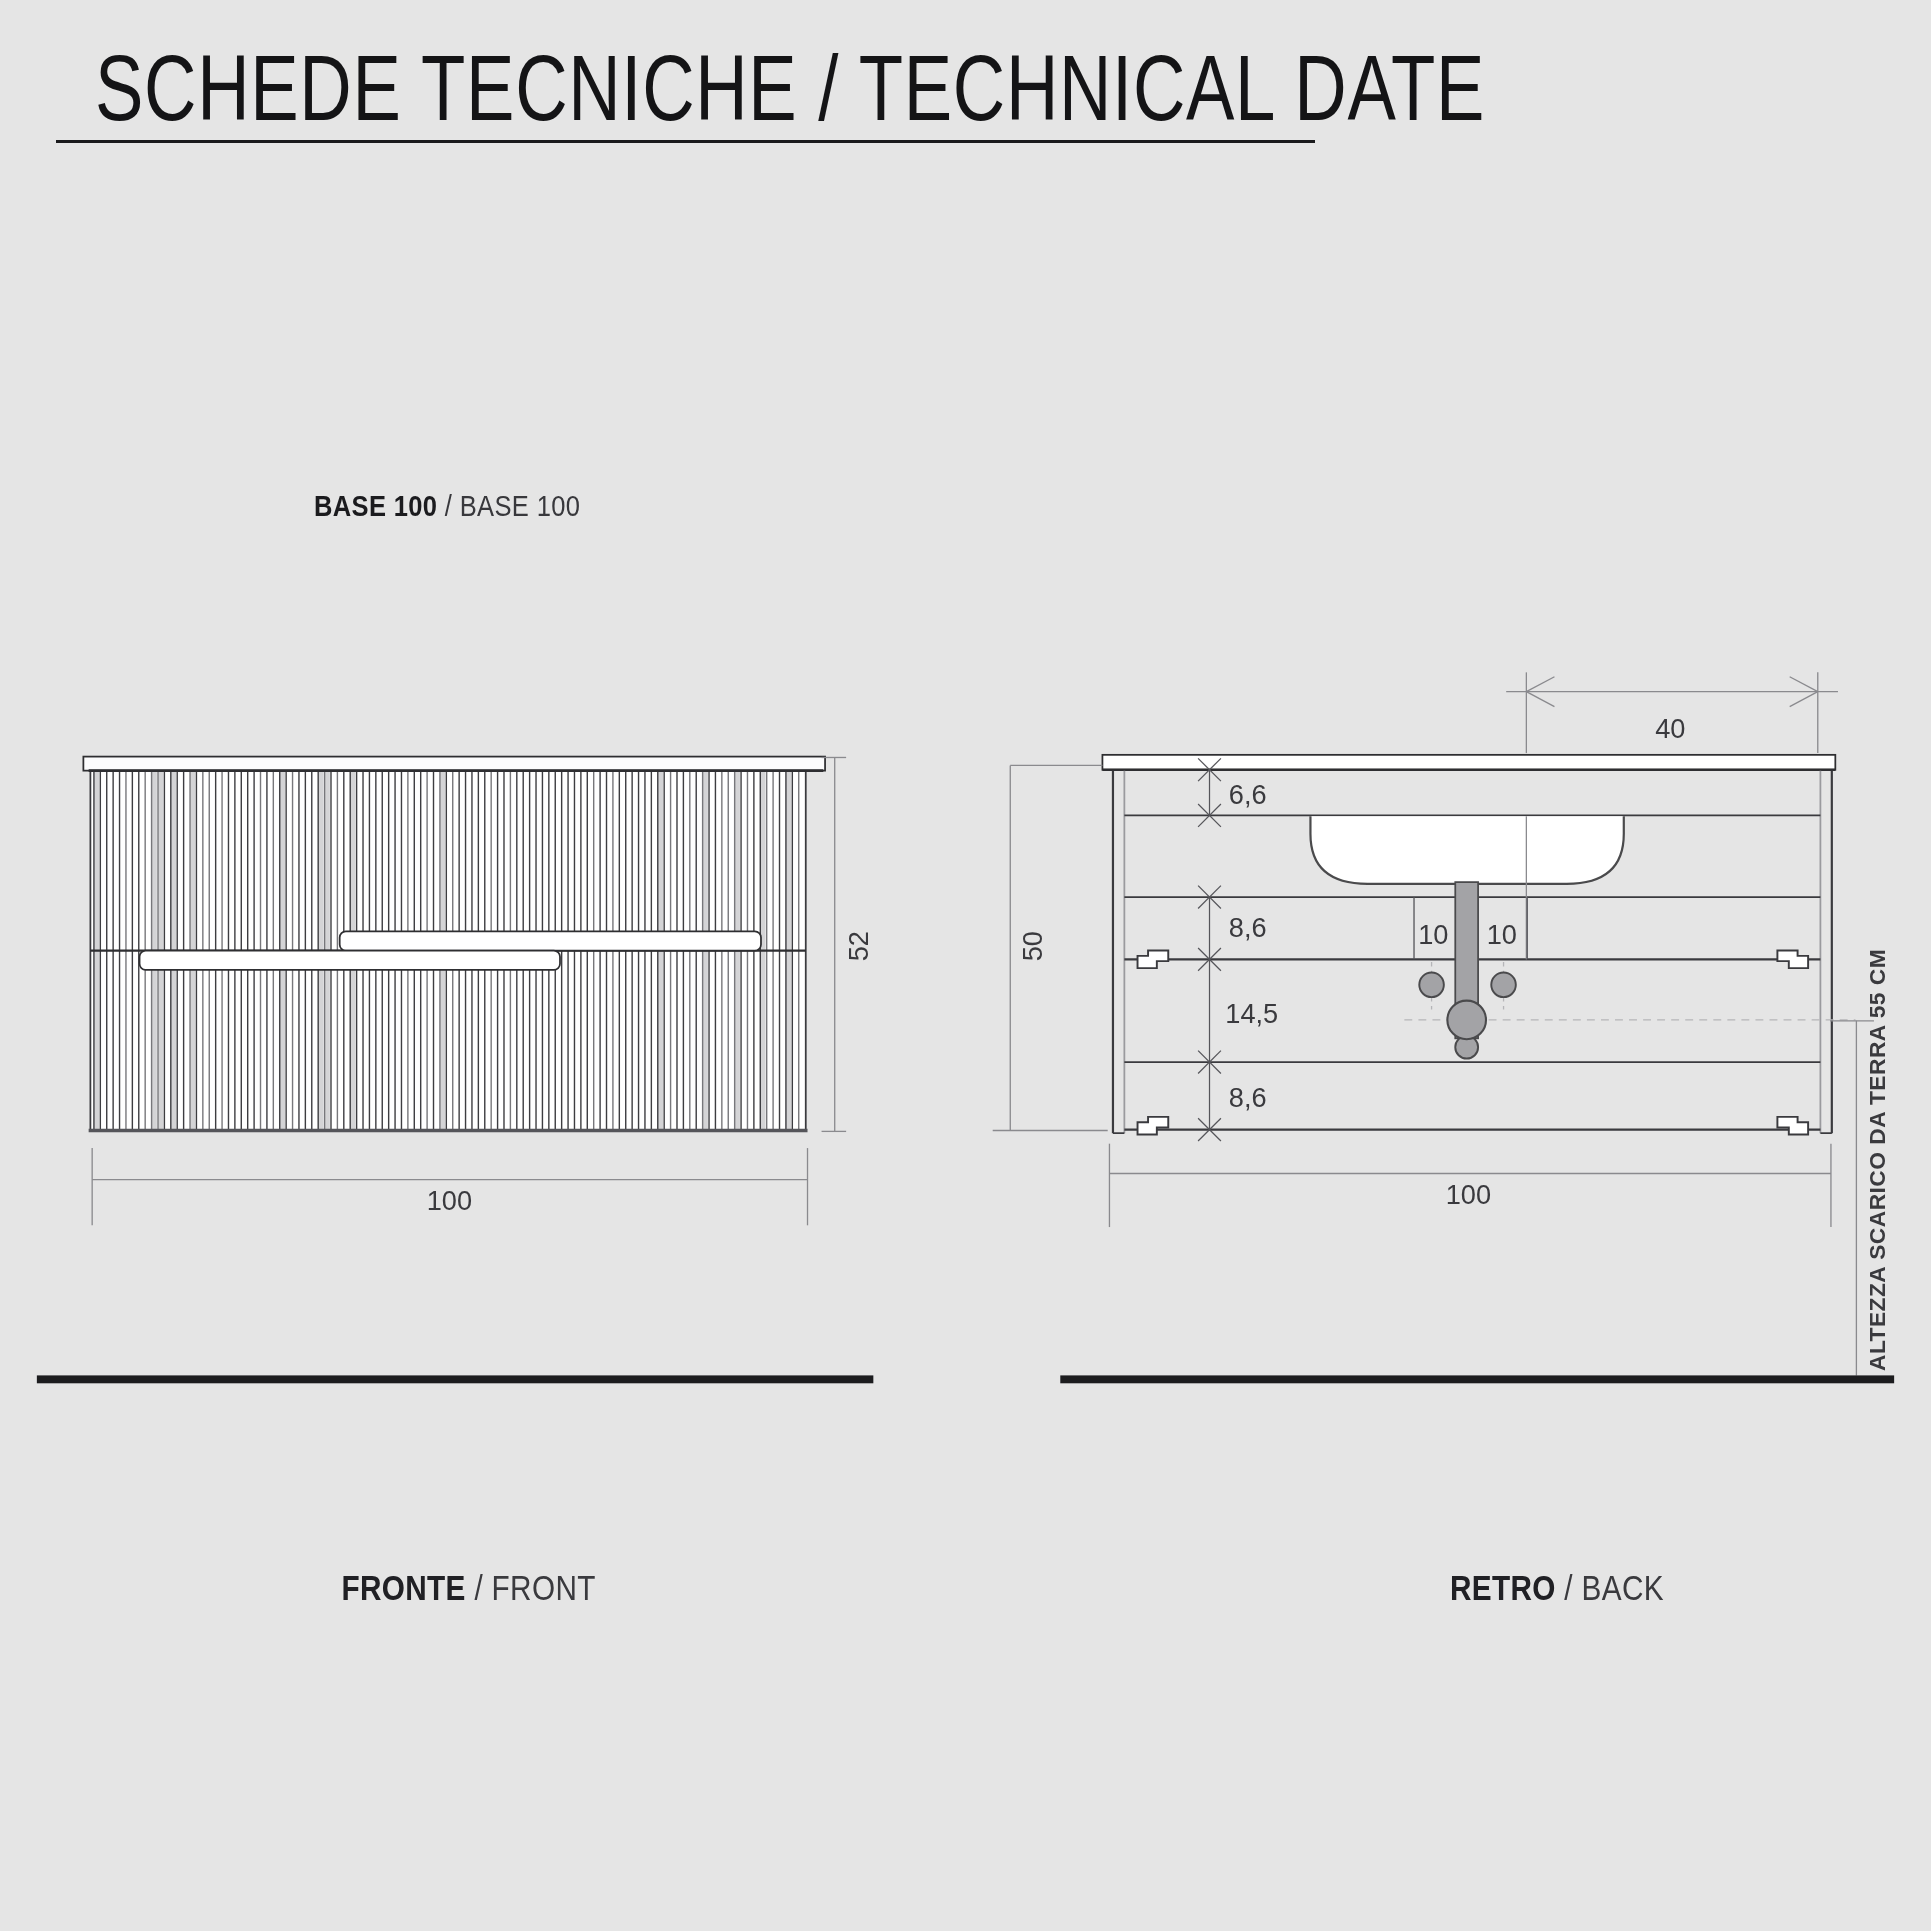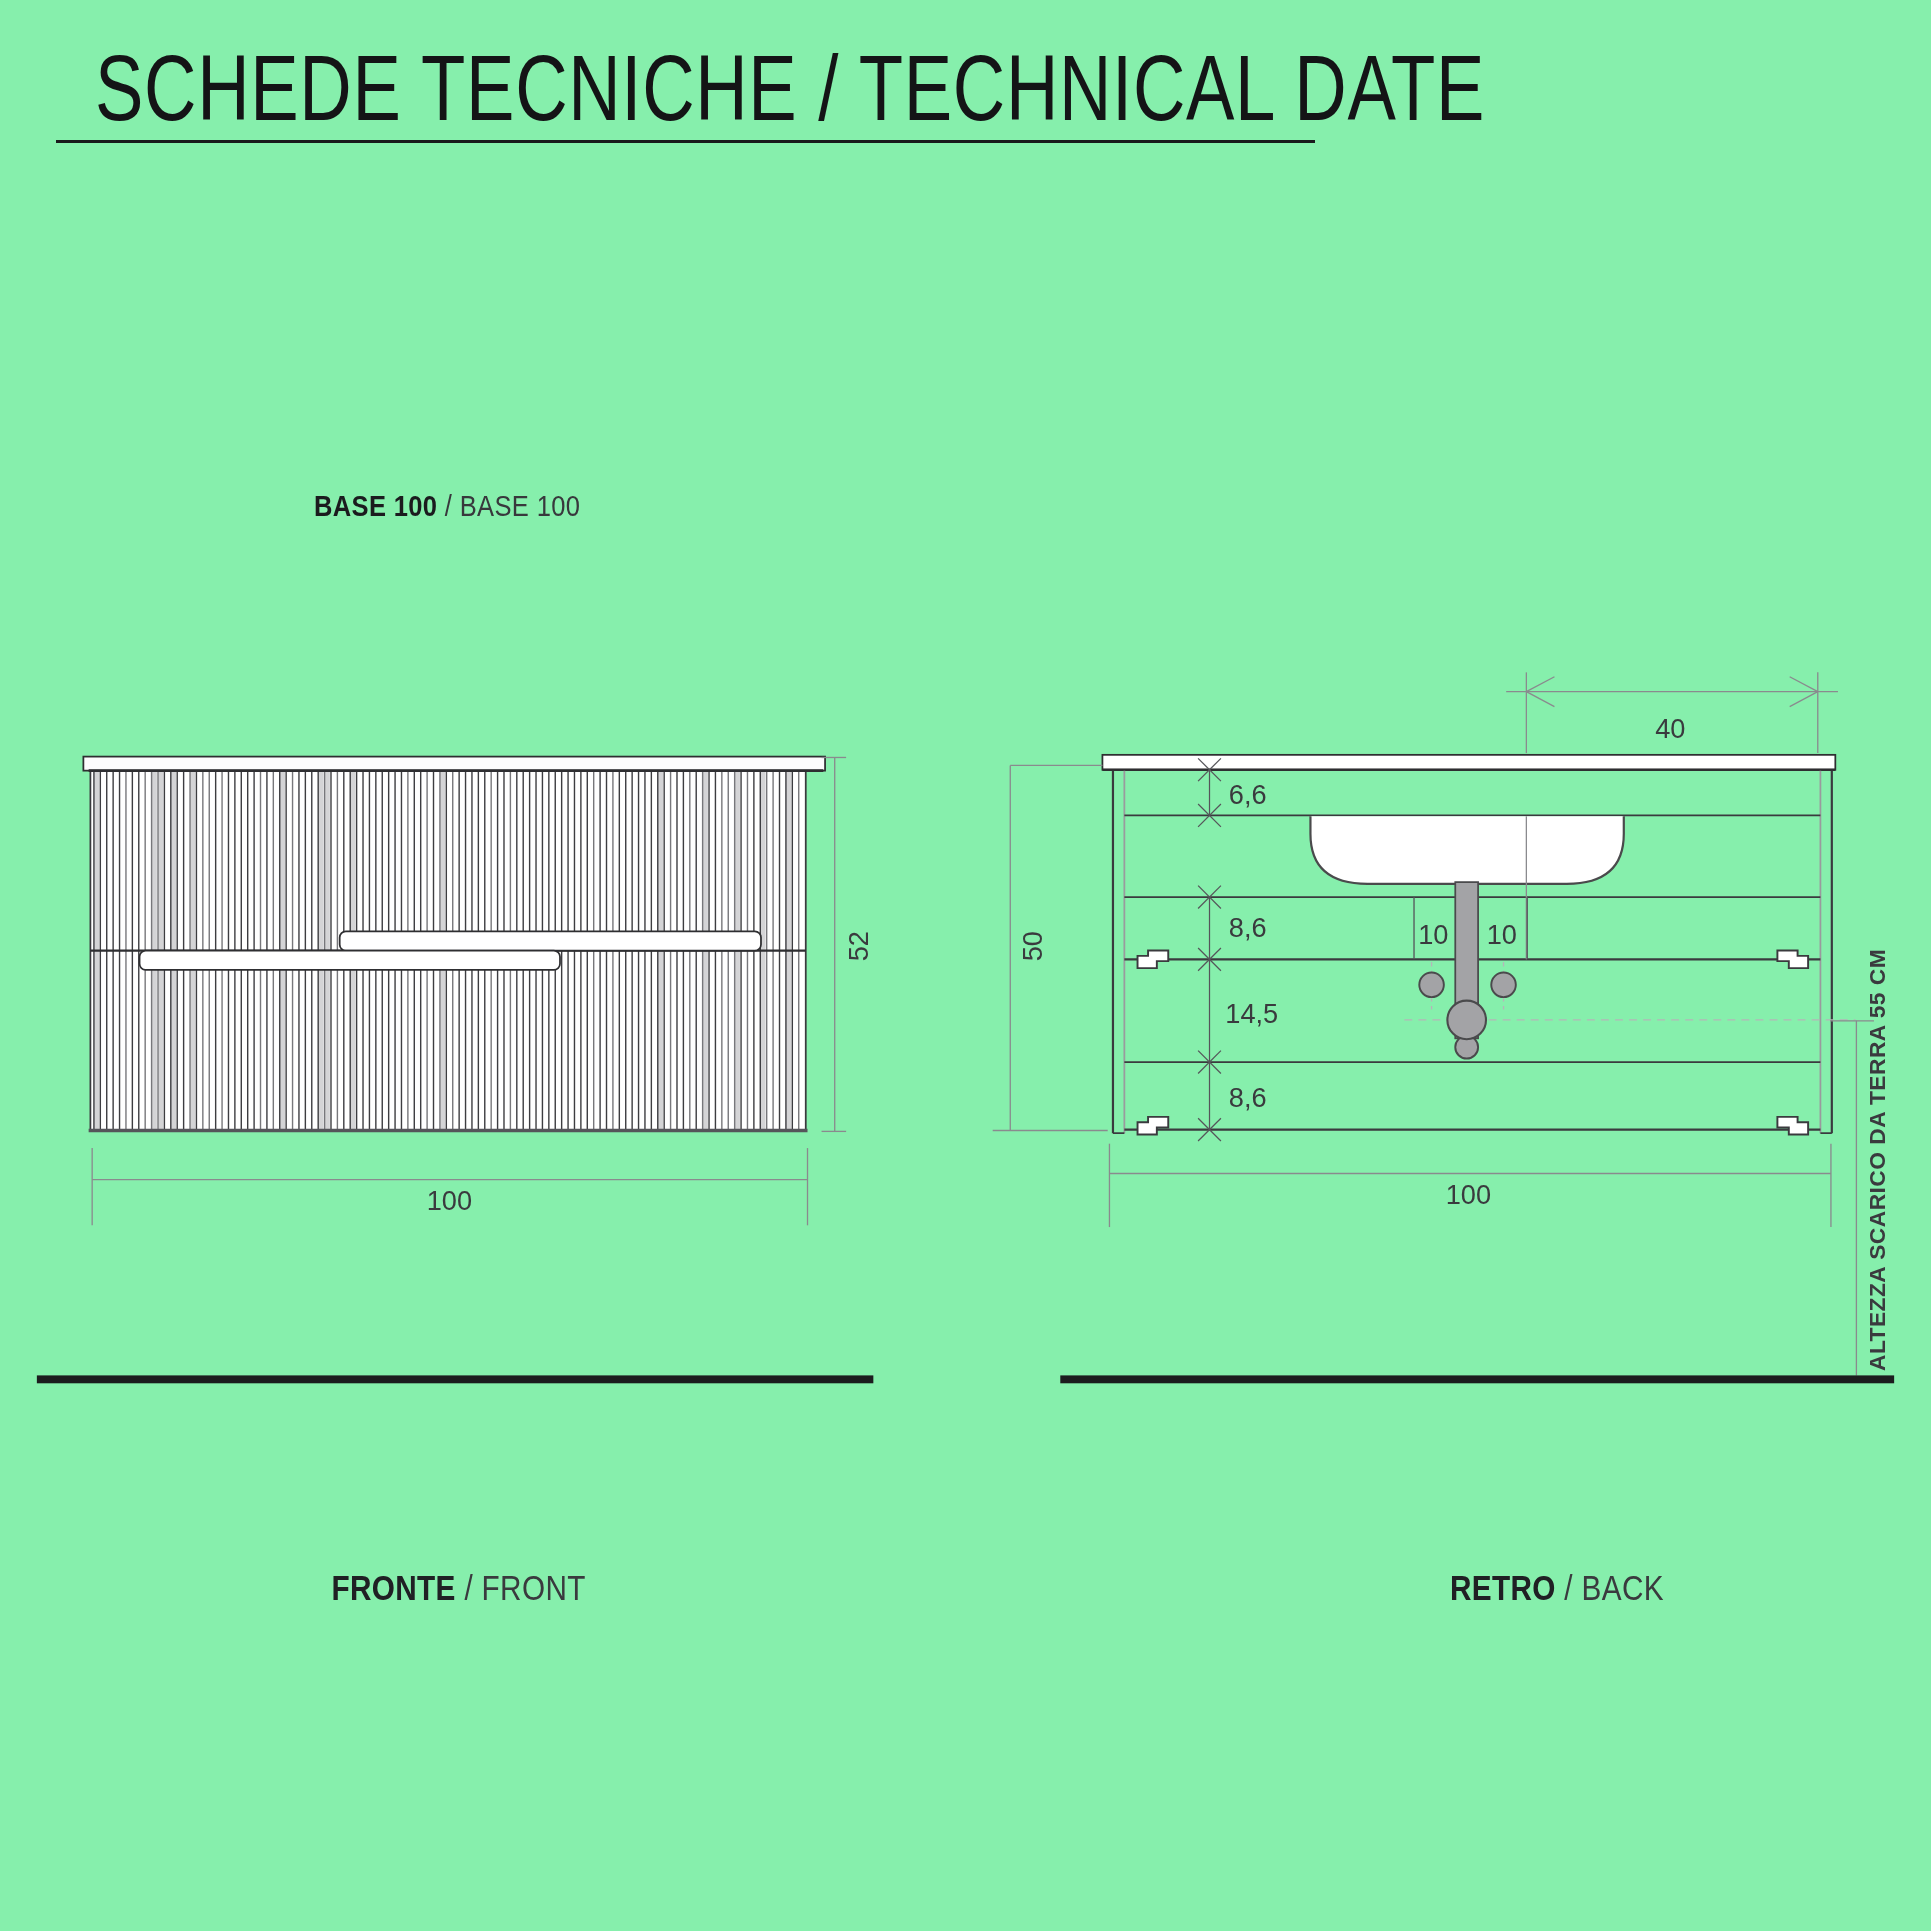--- a/index.html
+++ b/index.html
@@ -1,29 +1,29 @@
 <!DOCTYPE html>
 <html style="font-size:14px"><head>
 <meta charset="utf-8">
 <style>
   html,body{margin:0;padding:0;background:#ffffff;}
-  #stage{position:relative;width:1931px;height:1931px;background:#86efac;overflow:hidden;
+  #stage{position:relative;width:1931px;height:1931px;background:#e5e5e5;overflow:hidden;
          font-family:"Liberation Sans", sans-serif;color:#1d1d1f;}
   .title{position:absolute;left:95px;top:35px;font-size:93px;font-weight:400;
          letter-spacing:0.9px;white-space:nowrap;transform:scaleX(0.78);transform-origin:left top;color:#141416;}
   .title-rule{position:absolute;left:56px;top:140px;width:1259px;height:2.6px;background:#1a1a1c;}
   .subtitle{position:absolute;left:314px;top:490px;font-size:29px;white-space:nowrap;
             transform:scaleX(0.88);transform-origin:left top;color:#26262a;letter-spacing:0.4px;}
   .subtitle b{font-weight:700;color:#1b1b1e;}
   .subtitle .light{font-weight:400;color:#38383c;}
   .caption{position:absolute;top:1568px;width:369px;text-align:center;font-size:35px;
            white-space:nowrap;letter-spacing:0.4px;color:#3a3a3e;}
   .caption .inner{display:inline-block;transform:scaleX(0.85);transform-origin:center top;}
   .caption b{font-weight:700;color:#202024;}
-  #cap-front{left:274px;text-decoration:underline;}
+  #cap-front{left:284px;text-decoration:underline;}
   #cap-back{left:1372px;}
   svg{position:absolute;left:0;top:0;}
   svg text{font-family:"Liberation Sans", sans-serif;fill:#3a3a3e;}
   .dimtxt{font-size:31px;letter-spacing:0px;}
 </style>
 </head>
 <body>
 
 <div id="stage">
 

